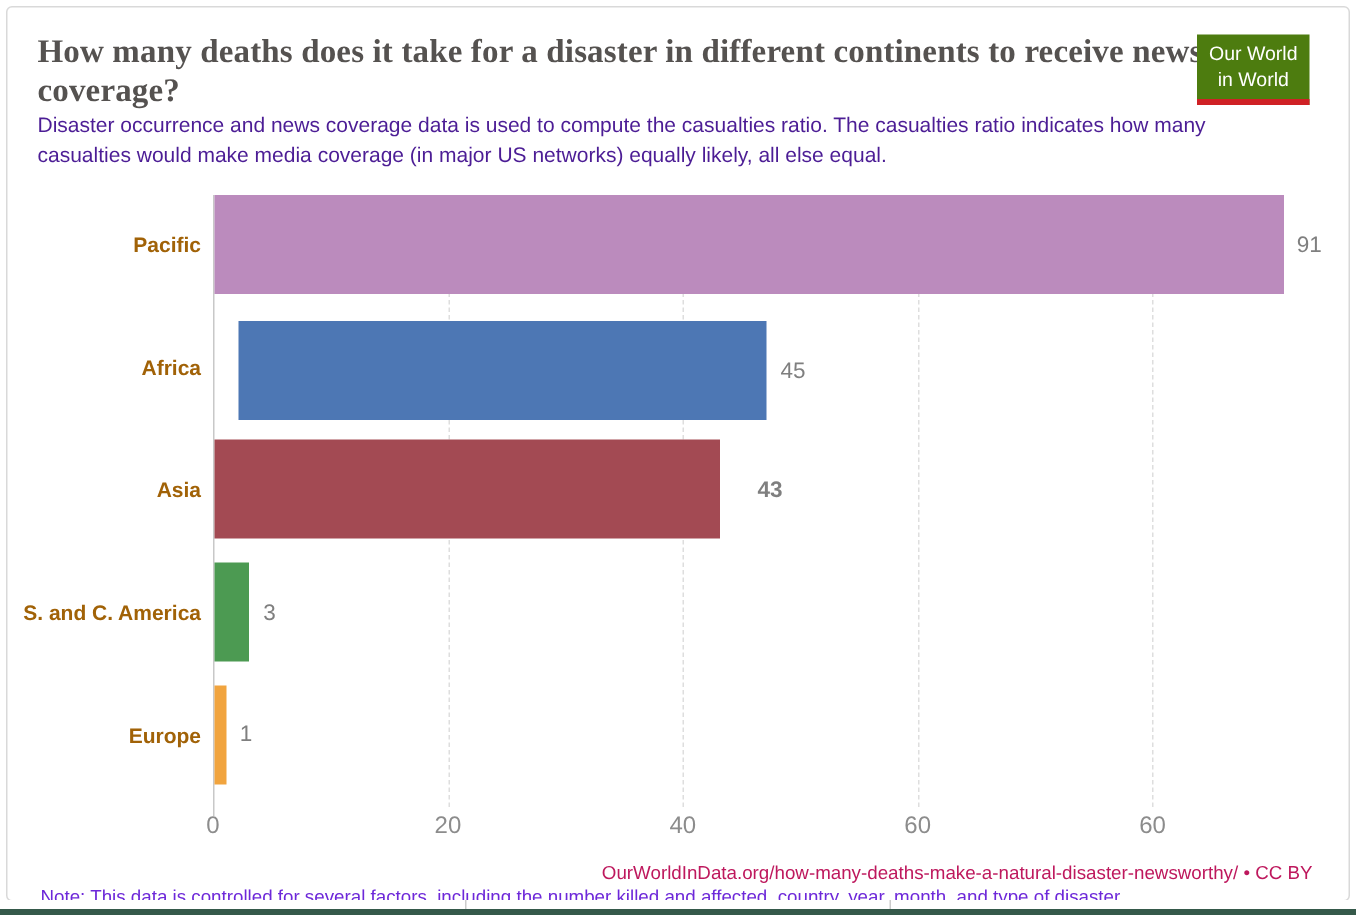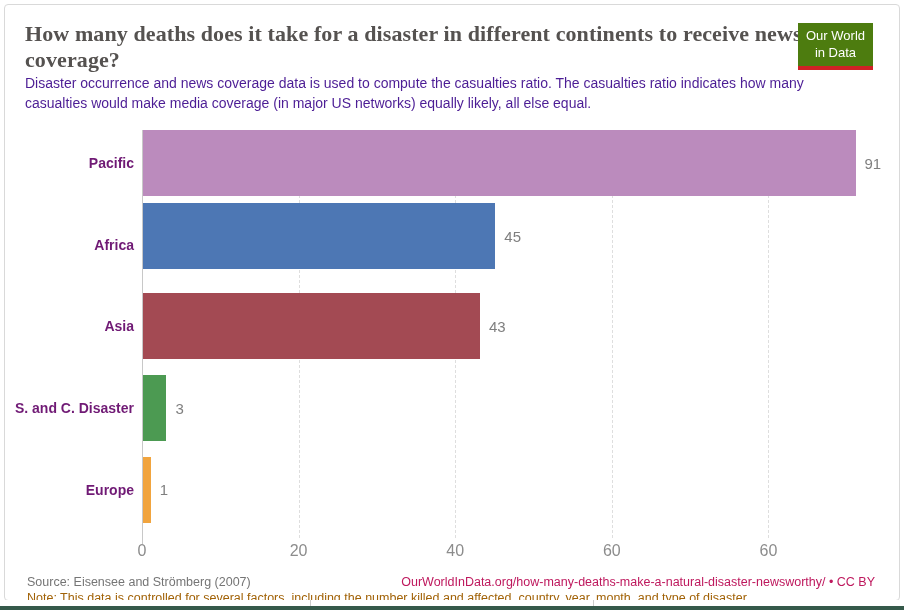--- a/index.html
+++ b/index.html
@@ -76,21 +76,21 @@
     color: #7f7f7f;
     white-space: nowrap;
   }
   .cat-label {
     position: absolute;
     left: 0; width: 129px;
     height: 66px;
     display: flex; align-items: center; justify-content: flex-end;
     font-size: 14px;
     font-weight: bold;
-    color: #701a75;
+    color: #a16207;
     white-space: nowrap;
   }
   .tick-label {
     position: absolute;
     top: 537px;
     width: 44px;
     text-align: center;
     font-size: 16px;
     color: #8c8c8c;
   }
@@ -106,21 +106,21 @@
     right: 24px; top: 570px;
     font-size: 12.5px;
     color: #be185d;
     cursor: pointer;
   }
   .footer-note {
     position: absolute;
     left: 22px; top: 586px;
     width: 862px;
     font-size: 12.5px;
-    color: #a16207;
+    color: #6d28d9;
   }
   
   .bottom-row {
     position: absolute;
     left: 0; top: 600px;
     width: 904px; height: 6px;
     background: #ffffff;
   }
   .bottom-sep {
     position: absolute;
@@ -136,67 +136,66 @@
 </style>
 </head>
 <body>
 
 <div class="card">
   <h1 class="title">How many deaths does it take for a disaster in different continents to receive news coverage?</h1>
   <p class="subtitle">Disaster occurrence and news coverage data is used to compute the casualties ratio. The casualties ratio indicates how many casualties would make media coverage (in major US networks) equally likely, all else equal.</p>
 
   <div class="logo">
     <div>Our World</div>
-    <div>in Data</div>
+    <div>in World</div>
   </div>
 
   <div id="cat-labels">
       <div class="cat-label" style="top: 125px;">Pacific</div>
       <div class="cat-label" style="top: 206.7px;">Africa</div>
       <div class="cat-label" style="top: 288.4px;">Asia</div>
-      <div class="cat-label" style="top: 370.1px;">S. and C. Disaster</div>
+      <div class="cat-label" style="top: 370.1px;">S. and C. America</div>
       <div class="cat-label" style="top: 451.8px;">Europe</div>
     </div>
 
   <div class="plot" id="plot">
       <div class="axis-line"></div>
       <div class="gridline" style="left: 156.6px;"></div>
       <div class="gridline" style="left: 313.2px;"></div>
       <div class="gridline" style="left: 469.8px;"></div>
       <div class="gridline" style="left: 626.4px;"></div>
       <div class="bar-row" style="top: 0px; width: 100%; text-decoration: underline;">
         <div class="bar" style="width: 712.53px; background: rgb(187, 139, 189);"></div>
         <div class="bar-value" style="left: 721.53px;">91</div>
       </div>
-      <div class="bar-row" style="top: 73px; width: 100%;">
+      <div class="bar-row" style="top: 84px; width: 100%; margin-left: 16px;">
         <div class="bar" style="width: 352.35px; background: rgb(77, 119, 180);"></div>
         <div class="bar-value" style="left: 361.35px;">45</div>
       </div>
       <div class="bar-row" style="top: 163.4px; width: 100%;">
         <div class="bar" style="width: 336.69px; background: rgb(163, 74, 83);"></div>
-        <div class="bar-value" style="left: 346px;">43</div>
+        <div class="bar-value" style="left: 362px; font-weight: bold;">43</div>
       </div>
       <div class="bar-row" style="top: 245.1px; width: 100%;">
         <div class="bar" style="width: 23.49px; background: rgb(76, 154, 82);"></div>
         <div class="bar-value" style="left: 32.49px;">3</div>
       </div>
       <div class="bar-row" style="top: 326.8px; width: 100%;">
         <div class="bar" style="width: 7.83px; background: rgb(241, 164, 62);"></div>
         <div class="bar-value" style="left: 16.83px;">1</div>
       </div>
     </div>
   <div id="tick-labels">
       <div class="tick-label" style="left: 115px;">0</div>
       <div class="tick-label" style="left: 271.6px;">20</div>
       <div class="tick-label" style="left: 428.2px;">40</div>
       <div class="tick-label" style="left: 584.8px;">60</div>
       <div class="tick-label" style="left: 741.4px;">60</div>
     </div>
 
-  <div class="footer-source">Source: Eisensee and Strömberg (2007)</div>
   <div class="footer-credit">OurWorldInData.org/how-many-deaths-make-a-natural-disaster-newsworthy/ • CC BY</div>
   <div class="footer-note">Note: This data is controlled for several factors, including the number killed and affected, country, year, month, and type of disaster.</div>
 </div>
 
 <div class="bottom-row">
   <div class="bottom-sep" style="left:310px"></div>
   <div class="bottom-sep" style="left:593px"></div>
 </div>
 <div class="green-bar"></div>
 

